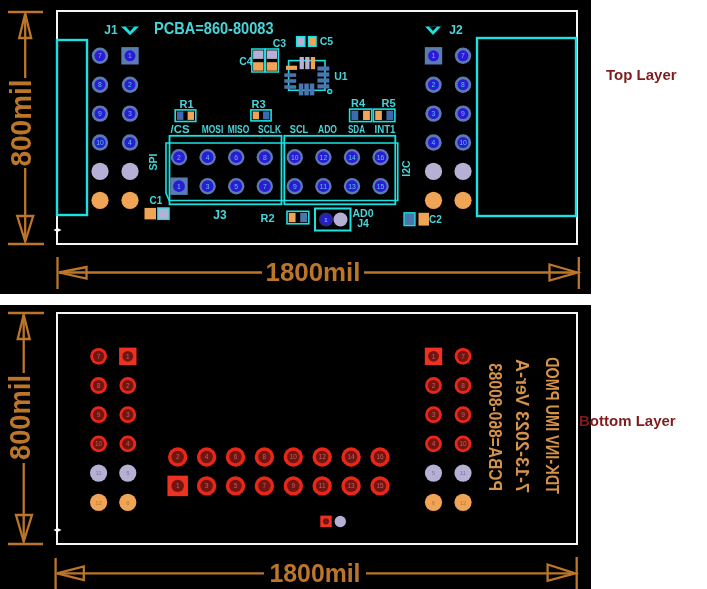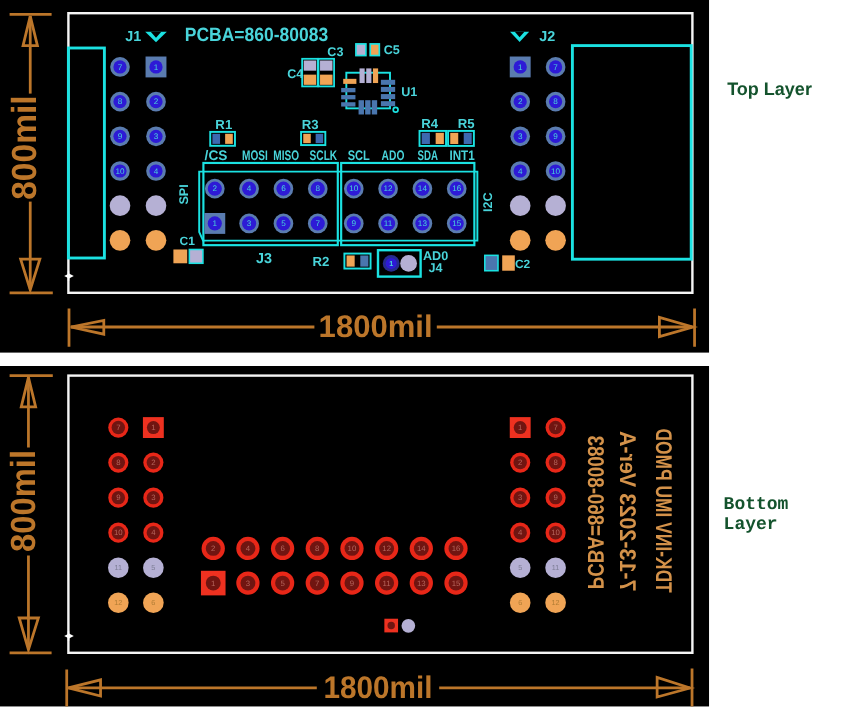--- a/index.html
+++ b/index.html
@@ -1,18 +1,18 @@
 <!DOCTYPE html>
 <html><head>
 <meta charset="utf-8">
 <style>
   html,body { margin:0; padding:0; background:#ffffff; }
   body { width:707px; height:589px; position:relative; overflow:hidden;
          font-family:"Liberation Sans", sans-serif; }
-  .layerlabel { position:absolute; font-weight:bold; font-size:15px; color:#14532d; }
+  .layerlabel { position:absolute; font-weight:bold; font-size:15px; color:#7f1d1d; }
 </style>
 </head>
 <body>
 
 <svg width="591" height="294" viewBox="0 0 591 294" style="position:absolute;left:0;top:0" font-family="Liberation Sans, sans-serif">
 <rect x="0" y="0" width="591" height="294" fill="#000"></rect>
 
 <rect x="57" y="11" width="520" height="233" fill="none" stroke="#f5f5f5" stroke-width="2"></rect>
 
 <path d="M53.5 230 l4 -2 l0 4 z M61.5 230 l-4 -2 l0 4 z" fill="#fff"></path>
@@ -424,13 +424,13 @@
 
 <text transform="translate(495.3 122) scale(-1 1) rotate(-90)" font-size="19" font-weight="bold" fill="#d4924a" text-anchor="middle" dominant-baseline="central" textLength="128" lengthAdjust="spacingAndGlyphs">PCBA=860-80083</text>
 
 <text transform="translate(522 121) scale(-1 1) rotate(-90)" font-size="19" font-weight="bold" fill="#d4924a" text-anchor="middle" dominant-baseline="central" textLength="134" lengthAdjust="spacingAndGlyphs">7-13-2023 Ver-A</text>
 
 <text transform="translate(552 120.5) scale(-1 1) rotate(-90)" font-size="19" font-weight="bold" fill="#d4924a" text-anchor="middle" dominant-baseline="central" textLength="137" lengthAdjust="spacingAndGlyphs">TDK-INV IMU PMOD</text>
   </svg>
 
 <div class="layerlabel" style="left:606px;top:66px;">Top Layer</div>
 
-<div class="layerlabel" style="left:603px;top:412px;font-family:Liberation Mono, monospace;">Bottom Layer</div>
+<div class="layerlabel" style="left:579px;top:412px;">Bottom Layer</div>
 
 </body></html>

